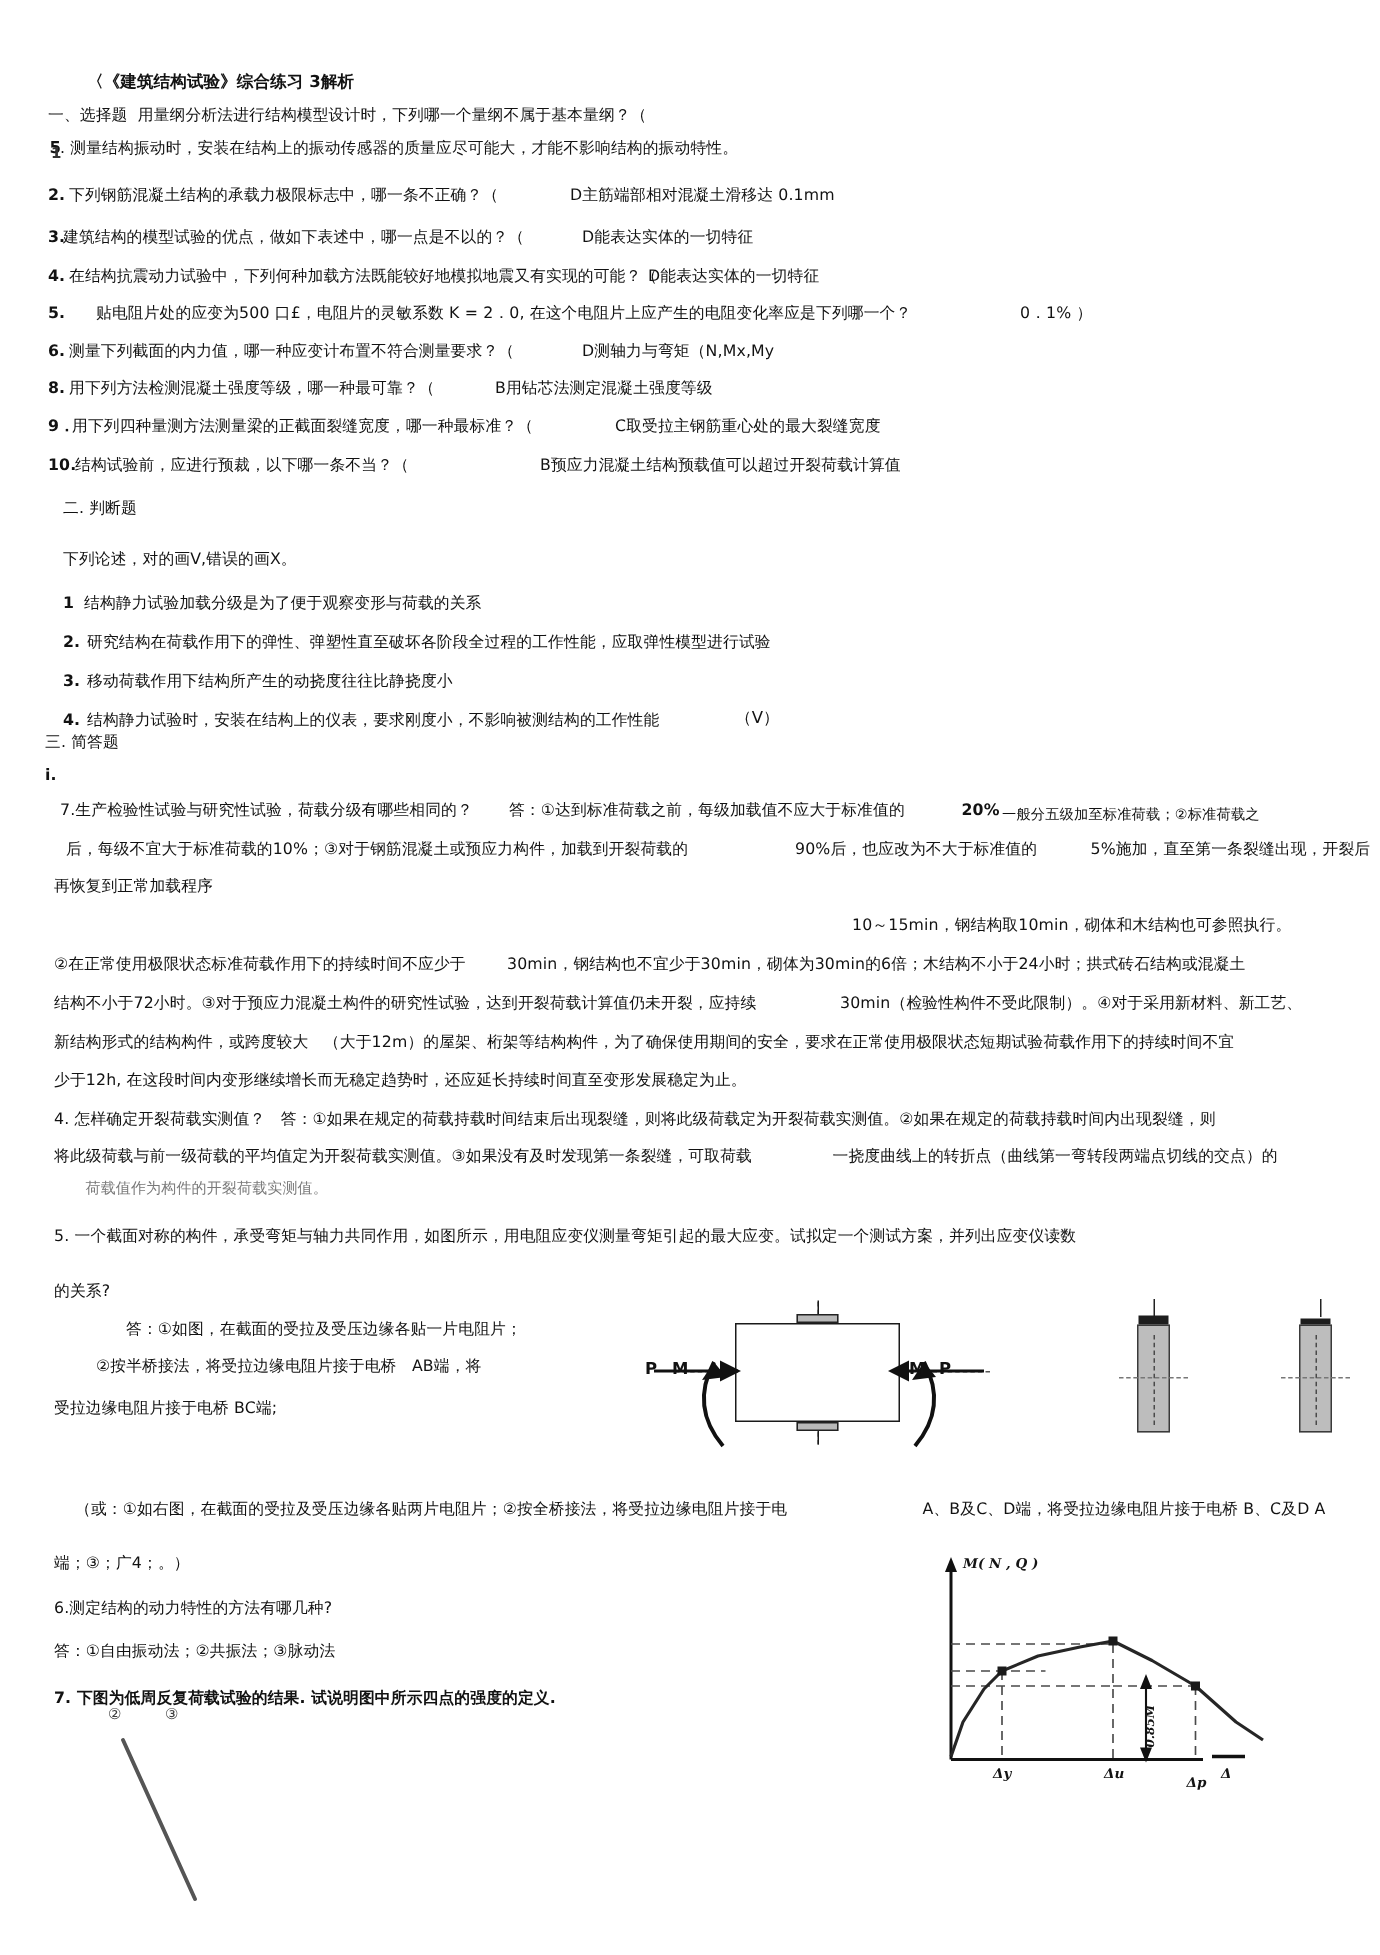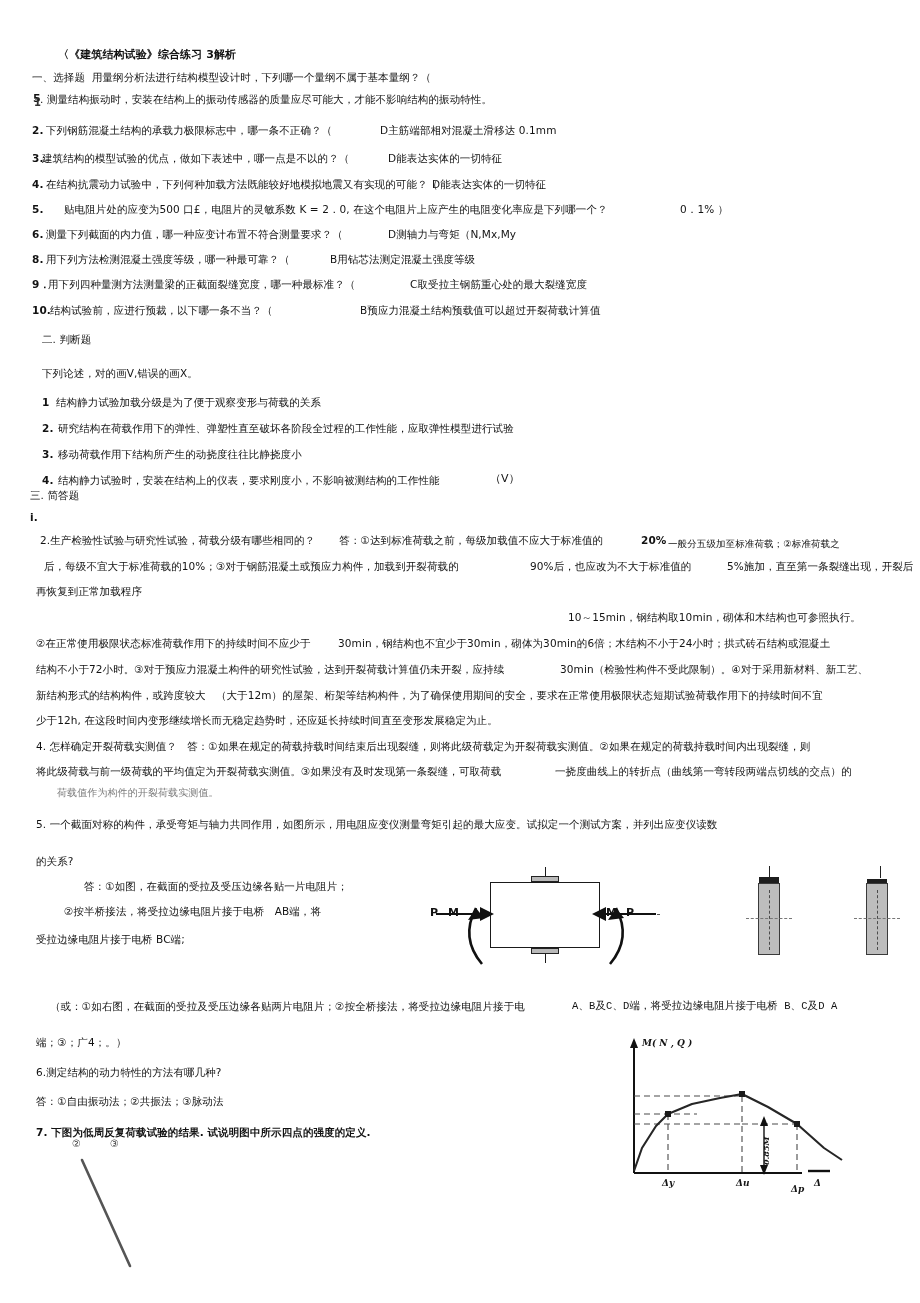--- a/index.html
+++ b/index.html
@@ -240,21 +240,21 @@
   <div class="ln" style="left:58px; top:448px;">移动荷载作用下结构所产生的动挠度往往比静挠度小</div>
 
   <div class="ln bold" style="left:42px; top:474px;">4.</div>
   <div class="ln" style="left:58px; top:474px;">结构静力试验时，安装在结构上的仪表，要求刚度小，不影响被测结构的工作性能</div>
   <div class="ln md" style="left:490px; top:472px;">（V）</div>
 
   <div class="ln" style="left:30px; top:489px;">三. 简答题</div>
 
   <div class="ln bold" style="left:30px; top:511px;">i.</div>
 
-  <div class="ln" style="left:40px; top:534px;">2.生产检验性试验与研究性试验，荷载分级有哪些相同的？       答：①达到标准荷载之前，每级加载值不应大于标准值的</div>
+  <div class="ln" style="left:40px; top:534px;">7.生产检验性试验与研究性试验，荷载分级有哪些相同的？       答：①达到标准荷载之前，每级加载值不应大于标准值的</div>
   <div class="ln bold" style="left:641px; top:534px;">20%</div>
   <div class="ln tiny" style="left:668px; top:537px;">一般分五级加至标准荷载；②标准荷载之</div>
 
   <div class="ln" style="left:44px; top:560px;text-align:right;">后，每级不宜大于标准荷载的10%；③对于钢筋混凝土或预应力构件，加载到开裂荷载的</div>
   <div class="ln" style="left:530px; top:560px;">90%后，也应改为不大于标准值的</div>
   <div class="ln" style="left:727px; top:560px;">5%施加，直至第一条裂缝出现，开裂后</div>
 
   <div class="ln" style="left:36px; top:585px;">再恢复到正常加载程序</div>
 
   <div class="ln" style="left:568px; top:611px;">10～15min，钢结构取10min，砌体和木结构也可参照执行。</div>
@@ -273,21 +273,21 @@
   <div class="ln" style="left:555px; top:765px;">一挠度曲线上的转折点（曲线第一弯转段两端点切线的交点）的</div>
   <div class="ln sm" style="left:36px; top:786px; color:#7a7a7a;margin-left:21px;">荷载值作为构件的开裂荷载实测值。</div>
 
   <div class="ln" style="left:36px; top:818px;">5. 一个截面对称的构件，承受弯矩与轴力共同作用，如图所示，用电阻应变仪测量弯矩引起的最大应变。试拟定一个测试方案，并列出应变仪读数</div>
   <div class="ln" style="left:36px; top:855px;">的关系?</div>
   <div class="ln" style="left:36px; top:880px;margin-left:48px;">答：①如图，在截面的受拉及受压边缘各贴一片电阻片；</div>
   <div class="ln" style="left:64px; top:905px;">②按半桥接法，将受拉边缘电阻片接于电桥   AB端，将</div>
   <div class="ln" style="left:36px; top:933px;">受拉边缘电阻片接于电桥 BC端;</div>
 
   <div class="ln" style="left:50px; top:1000px;">（或：①如右图，在截面的受拉及受压边缘各贴两片电阻片；②按全桥接法，将受拉边缘电阻片接于电</div>
-  <div class="ln" style="left:572px; top:1000px;font-family:Liberation Mono, monospace;">A、B及C、D端，将受拉边缘电阻片接于电桥 B、C及D A</div>
+  <div class="ln" style="left:615px; top:1000px;">A、B及C、D端，将受拉边缘电阻片接于电桥 B、C及D A</div>
   <div class="ln" style="left:36px; top:1036px;">端；③；广4；。）</div>
 
   <div class="ln" style="left:36px; top:1066px;">6.测定结构的动力特性的方法有哪几种?</div>
   <div class="ln" style="left:36px; top:1095px;">答：①自由振动法；②共振法；③脉动法</div>
 
   <div class="ln bold" style="left:36px; top:1126px;">7. 下图为低周反复荷载试验的结果. 试说明图中所示四点的强度的定义.</div>
 
   <div id="beam-diagram">
     <div class="centerline-h"></div>
     <div class="centerline-v"></div>

